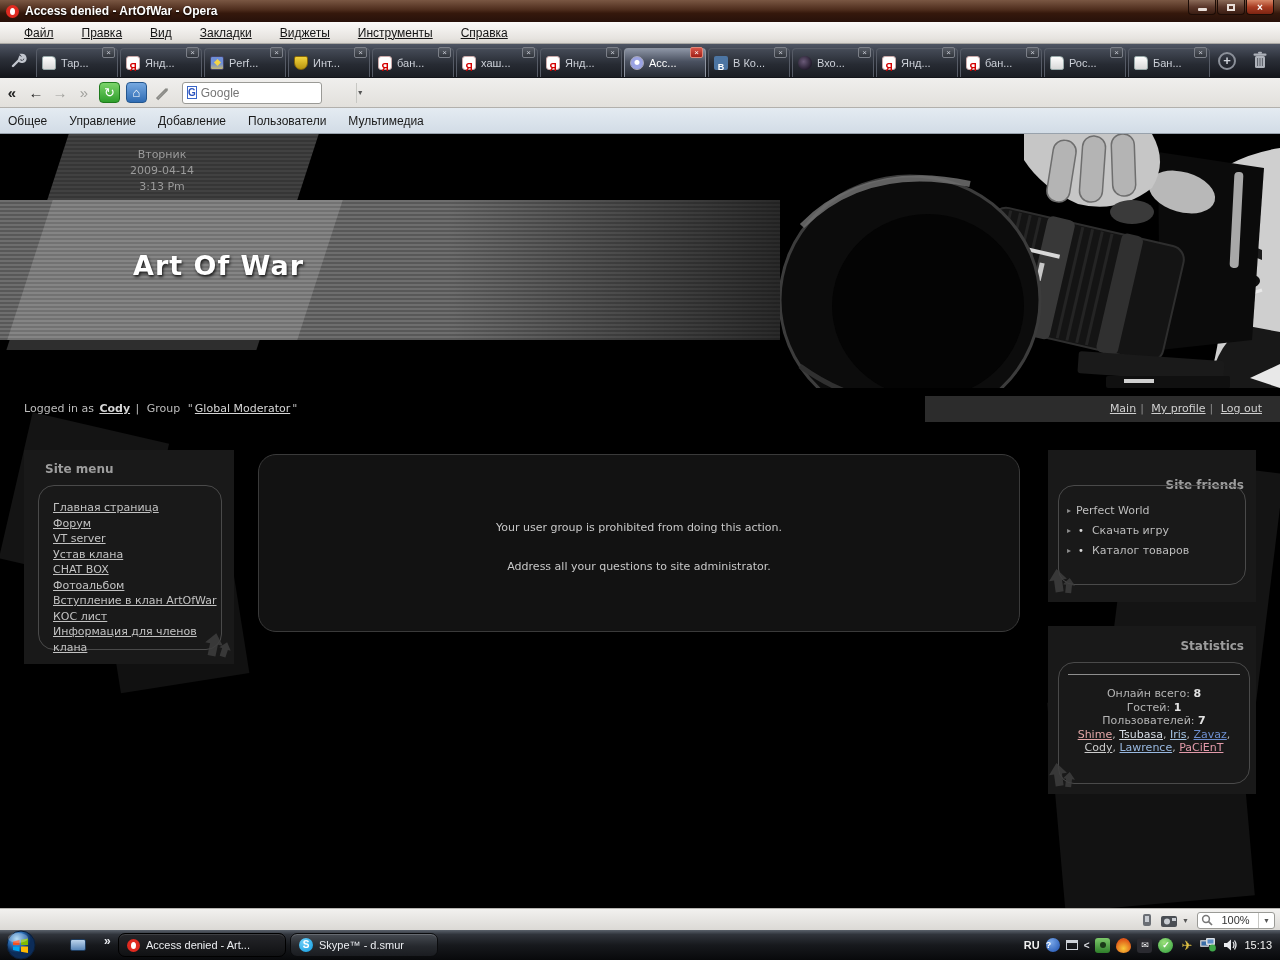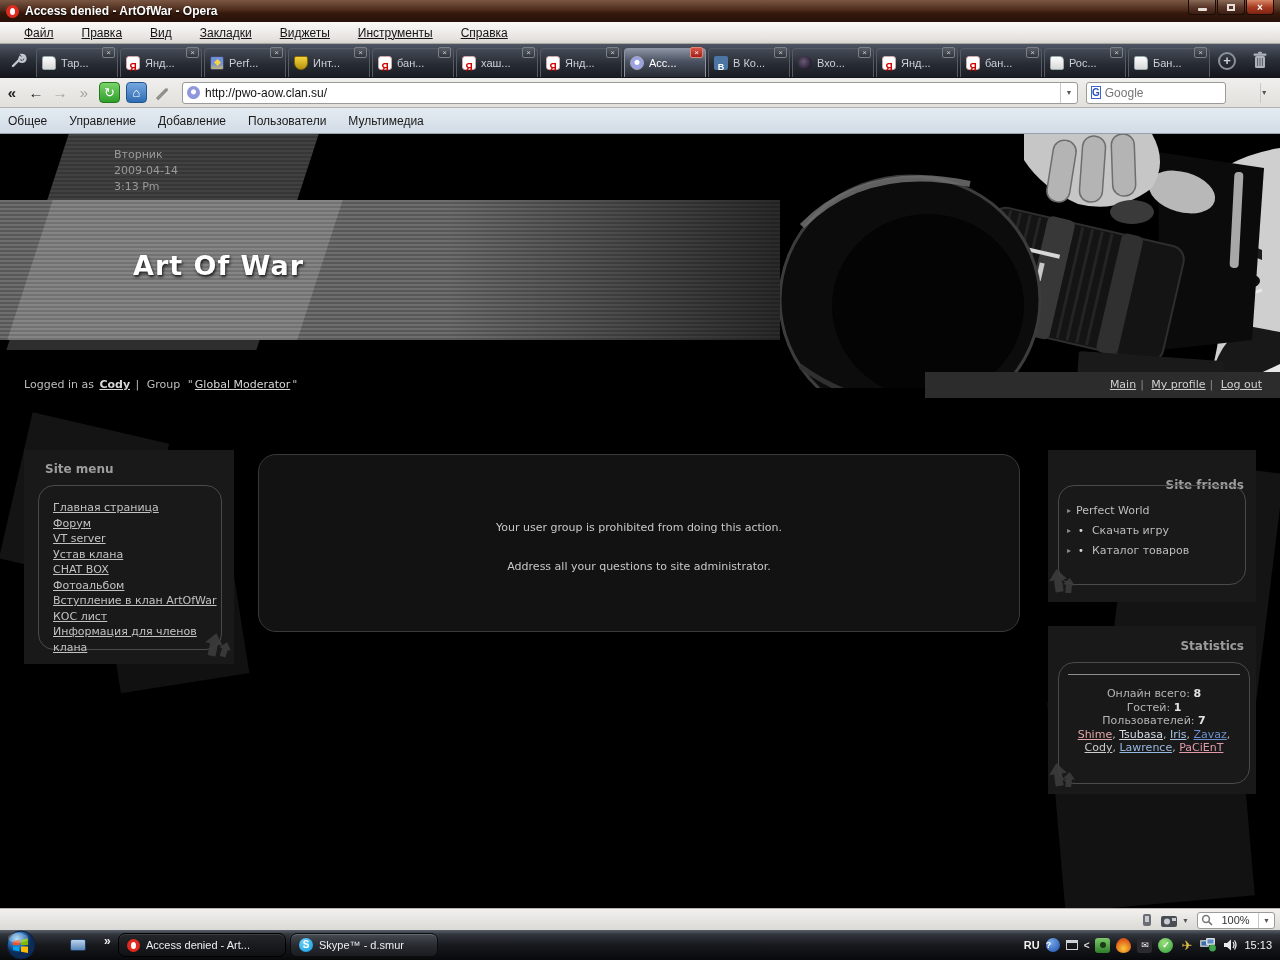--- a/index.html
+++ b/index.html
@@ -87,26 +87,26 @@
   
   #page { left:0; top:134px; width:1280px; height:774px; background:#000; overflow:hidden; font-family:"DejaVu Sans",sans-serif; }
   #header { position:absolute; left:0; top:0; width:1280px; height:254px; }
   #band { position:absolute; left:0; top:66px; width:812px; height:140px;
     background:repeating-linear-gradient(180deg,#6e6e6e 0 2px,#585858 2px 4px); }
   #band::after { content:""; position:absolute; inset:0; background:linear-gradient(90deg,rgba(0,0,0,0) 55%,rgba(0,0,0,.65) 98%); }
   #skew-top { position:absolute; left:58px; top:0; width:250px; height:66px; background:#3a3a3a; transform:skewX(-18deg);
     background:repeating-linear-gradient(180deg,#414141 0 2px,#363636 2px 4px); }
   #skew-mid { position:absolute; left:30px; top:66px; width:290px; height:140px; background:rgba(255,255,255,.16); transform:skewX(-18deg); }
   #skew-low { position:absolute; left:8px; top:206px; width:250px; height:10px; background:#2e2e2e; transform:skewX(-18deg); }
-  #date-block { position:absolute; left:114px; top:13px; width:140px; color:#9b9b9b; font-size:11px; line-height:16px; }
+  #date-block { position:absolute; left:92px; top:13px; width:140px; text-align:center; color:#9b9b9b; font-size:11px; line-height:16px; }
   #site-title { position:absolute; left:133px; top:116px; color:#fff; font-size:27px; font-weight:bold; letter-spacing:1px; text-shadow:1px 2px 3px rgba(0,0,0,.8); }
   #photo { position:absolute; right:0; top:0; }
 
   
-  #userbar { position:absolute; left:0; top:238px; width:1280px; height:26px; font-size:11px; color:#bdbdbd; }
+  #userbar { position:absolute; left:0; top:262px; width:1280px; height:26px; font-size:11px; color:#bdbdbd; }
   #userbar-right-bg { position:absolute; left:925px; top:0; width:355px; height:26px; background:#2c2c2c; }
   #user-info { position:absolute; left:22px; top:6px; }
   #user-info a { color:#d6d6d6; text-decoration:underline; }
   #user-info .uname { font-weight:bold; }
   #user-info span { margin:0 2px; }
   #user-nav { position:absolute; right:14px; top:6px; }
   #user-nav a { color:#d0d0d0; text-decoration:underline; margin:0 4px; }
   #user-nav .sep { color:#8a8a8a; }
 
   
@@ -311,25 +311,20 @@
   <div id="addrbar" class="abs">
     <span class="navbtn dark">«</span>
     <span class="navbtn dark">←</span>
     <span class="navbtn dim">→</span>
     <span class="navbtn dim">»</span>
     <span class="sqbtn" id="reload-btn">↻</span>
     <span class="sqbtn" id="home-btn">⌂</span>
     <svg width="16" height="16" viewBox="0 0 16 16" style="margin:0 4px">
         <path d="M3 13 L11.6 4.4 L12.8 5.6 L4.2 14.2 Z M12.4 3.6 L13.6 4.8" stroke="#8a8a86" stroke-width="1.6" fill="none"></path>
       </svg>
-    <div id="urlfield">
-      <span class="url-ucoz"></span>
-      <input id="url-input" readonly="" value="http://pwo-aow.clan.su/" style="">
-      <span class="dd-arrow">▼</span>
-    </div>
     <div id="searchbox">
       <span class="g-icon">G</span>
       <input id="search-input" placeholder="Google" style="">
       <span class="dd-arrow">▼</span>
     </div>
   </div>
 
   <div id="adminbar" class="abs">
     <span class="admin-item">Общее</span>
     <span class="admin-item">Управление</span>

